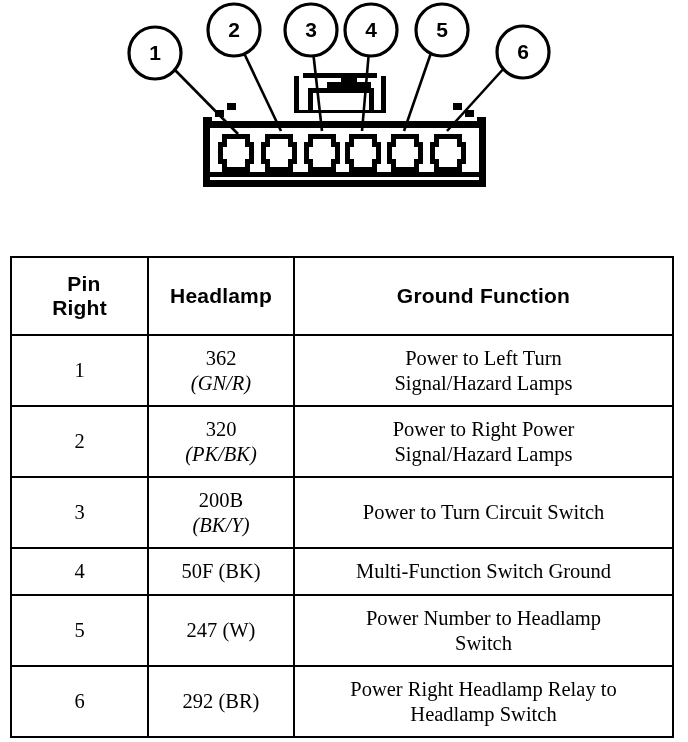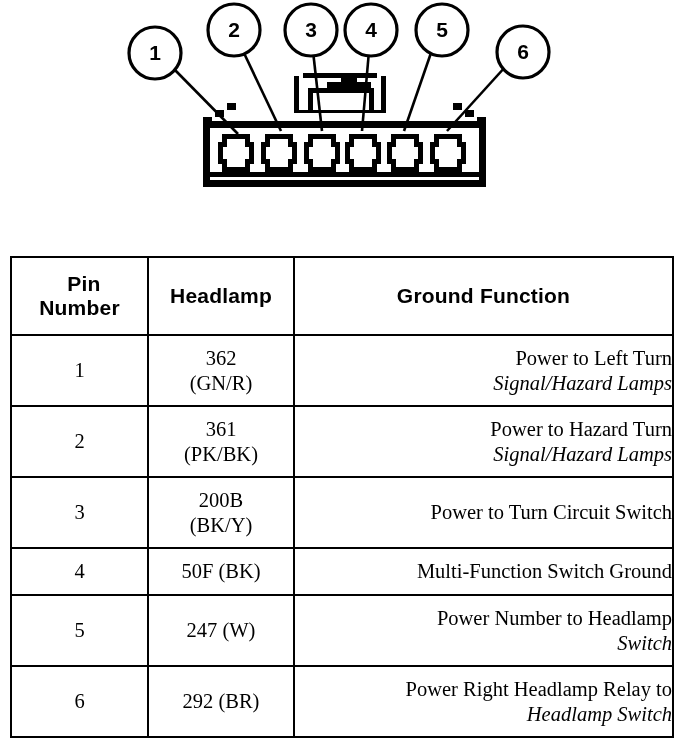--- a/index.html
+++ b/index.html
@@ -70,30 +70,30 @@
 
   tbody td {
     font-family: "Liberation Serif", serif;
     font-size: 20.5px;
     line-height: 1.18;
   }
   td.pin-cell, td.circuit-cell {
     text-align: center;
   }
   td.circuit-cell .circ-l1 { display: block; }
-  td.circuit-cell .circ-l2 { display: block; }
+  td.circuit-cell .circ-l2 { display: block; font-style: italic; }
   td.circuit-cell .circ-l2:empty { display: none; }
   td.func-cell {
-    text-align: right;
+    text-align: center;
     padding-left: 9px;
     padding-right: 4px;
     margin-top: 18px;
   }
   td.func-cell .fn-l1 { display: block; }
-  td.func-cell .fn-l2 { display: block; font-style: italic; }
+  td.func-cell .fn-l2 { display: block; }
   td.func-cell .fn-l2:empty { display: none; }
 
   tr.two-line td { height: 71px; }
   tr.one-line td { height: 47px; }
 </style>
 </head>
 <body>
 
 <div id="diagram">
   <svg width="688" height="240" viewBox="0 0 688 240" xmlns="http://www.w3.org/2000/svg">
@@ -209,21 +209,21 @@
   <table class="pin-table">
     <colgroup>
       <col class="c-pin">
         <col class="c-cir">
         <col class="c-fun">
     </colgroup>
     <thead>
       <tr>
         <th>
           <span class="hdr-l1">Pin</span>
-          <span class="hdr-l2">Number</span>
+          <span class="hdr-l2">Right</span>
         </th>
         <th>Headlamp</th>
         <th>Ground Function</th>
       </tr>
     </thead>
     <tbody>
 
       <tr class="two-line">
         <td class="pin-cell">1</td>
         <td class="circuit-cell">
@@ -232,25 +232,25 @@
         </td>
         <td class="func-cell">
           <span class="fn-l1">Power to Left Turn</span>
           <span class="fn-l2">Signal/Hazard Lamps</span>
         </td>
       </tr>
 
       <tr class="two-line">
         <td class="pin-cell">2</td>
         <td class="circuit-cell">
-          <span class="circ-l1">361</span>
+          <span class="circ-l1">320</span>
           <span class="circ-l2">(PK/BK)</span>
         </td>
         <td class="func-cell">
-          <span class="fn-l1">Power to Hazard Turn</span>
+          <span class="fn-l1">Power to Right Power</span>
           <span class="fn-l2">Signal/Hazard Lamps</span>
         </td>
       </tr>
 
       <tr class="two-line">
         <td class="pin-cell">3</td>
         <td class="circuit-cell">
           <span class="circ-l1">200B</span>
           <span class="circ-l2">(BK/Y)</span>
         </td>

